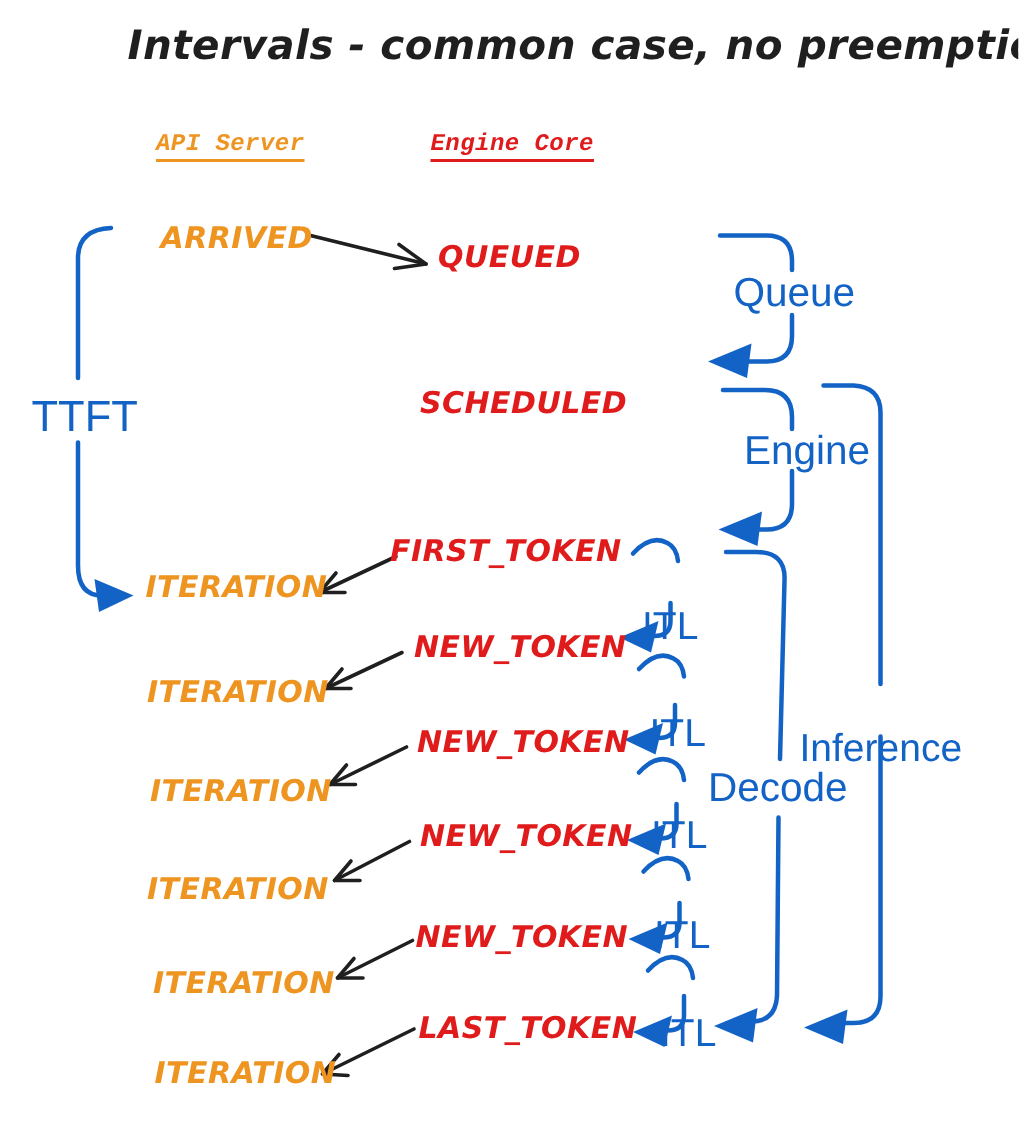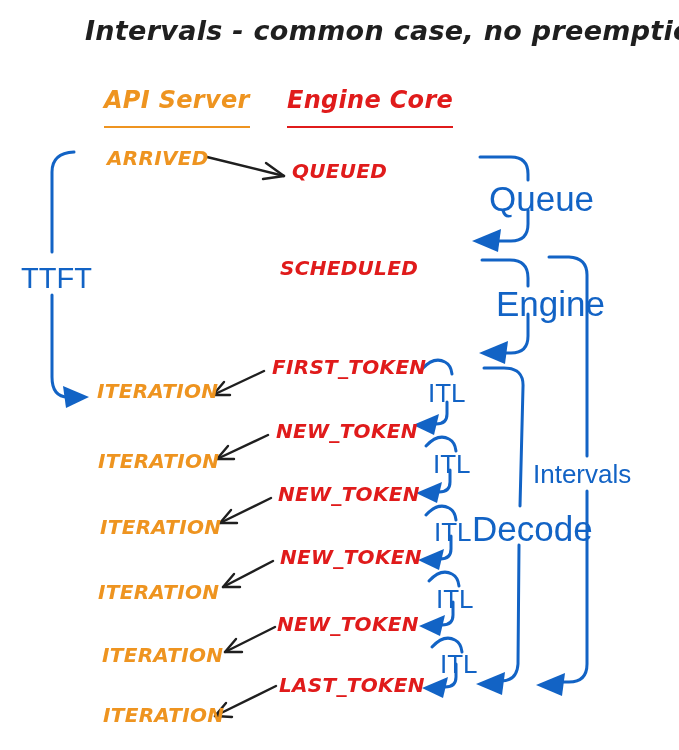--- a/index.html
+++ b/index.html
@@ -8,27 +8,27 @@
   html,body{margin:0;padding:0;background:#fff;}
   .canvas{
     position:relative; width:679px; height:750px; background:var(--bg);
     overflow:hidden; font-family:"DejaVu Sans",sans-serif;
   }
   .strokes{position:absolute; left:0; top:0;}
   .lbl{position:absolute; white-space:nowrap; line-height:1.05;}
   
   .hand{font-family:"DejaVu Sans",sans-serif; font-style:italic; font-weight:bold; letter-spacing:.3px;}
   .title{font-size:27px; color:var(--ink); width:470px; text-align:center;}
-  .colhead{font-size:24px; padding-bottom:13px; border-bottom:2px solid currentColor;}
+  .colhead{font-size:16px; padding-bottom:1px; border-bottom:2px solid currentColor;font-family:Liberation Mono, monospace;}
   .event{font-size:20px;}
   .orange{color:var(--orange);}
   .red{color:var(--red);}
   
   .interval{font-family:"Liberation Sans",sans-serif; color:var(--blue);}
-  .sz25{font-size:29px;} .sz26{font-size:26px;} .sz27{font-size:35px;}
+  .sz25{font-size:29px;} .sz26{font-size:26px;margin-top:24px;} .sz27{font-size:27px;}
   .blue-stroke{stroke:var(--blue); fill:none; stroke-width:3; stroke-linecap:round; stroke-linejoin:round;}
   .blue-fill{fill:var(--blue); stroke:none;}
   .ink-stroke{stroke:var(--ink); fill:none; stroke-width:2.4; stroke-linecap:round; stroke-linejoin:round;}
 </style>
 </head>
 <body>
 
 <div class="canvas">
 
   <svg class="strokes" width="679" height="750" viewBox="0 0 679 750">
@@ -131,31 +131,31 @@
   <div class="lbl hand event orange" style="left:107px; top:148px;">ARRIVED</div>
   <div class="lbl hand event orange" style="left:97px;  top:381px;">ITERATION</div>
   <div class="lbl hand event orange" style="left:98px;  top:451px;">ITERATION</div>
   <div class="lbl hand event orange" style="left:100px; top:517px;">ITERATION</div>
   <div class="lbl hand event orange" style="left:98px;  top:582px;">ITERATION</div>
   <div class="lbl hand event orange" style="left:102px; top:645px;">ITERATION</div>
   <div class="lbl hand event orange" style="left:103px; top:705px;">ITERATION</div>
 
   <div class="lbl hand event red" style="left:292px; top:161px;">QUEUED</div>
   <div class="lbl hand event red" style="left:280px; top:258px;">SCHEDULED</div>
-  <div class="lbl hand event red" style="left:272px; top:357px;">FIRST_TOKEN</div>
+  <div class="lbl hand event red" style="left:260px; top:357px;">FIRST_TOKEN</div>
   <div class="lbl hand event red" style="left:276px; top:421px;">NEW_TOKEN</div>
   <div class="lbl hand event red" style="left:278px; top:484px;">NEW_TOKEN</div>
   <div class="lbl hand event red" style="left:280px; top:547px;">NEW_TOKEN</div>
   <div class="lbl hand event red" style="left:277px; top:614px;">NEW_TOKEN</div>
   <div class="lbl hand event red" style="left:279px; top:675px;text-align:right;">LAST_TOKEN</div>
 
   <div class="lbl interval sz25" style="left:21px;  top:263px;">TTFT</div>
   <div class="lbl interval sz27" style="left:489px; top:181px;">Queue</div>
   <div class="lbl interval sz27" style="left:496px; top:286px;">Engine</div>
-  <div class="lbl interval sz26" style="left:533px; top:461px;">Intervals</div>
+  <div class="lbl interval sz26" style="left:533px; top:461px;">Inference</div>
   <div class="lbl interval sz27" style="left:472px; top:511px;">Decode</div>
   <div class="lbl interval sz26" style="left:428px; top:380px;">ITL</div>
   <div class="lbl interval sz26" style="left:433px; top:451px;">ITL</div>
   <div class="lbl interval sz26" style="left:434px; top:519px;">ITL</div>
   <div class="lbl interval sz26" style="left:436px; top:586px;">ITL</div>
   <div class="lbl interval sz26" style="left:440px; top:651px;">ITL</div>
 
 </div>
 
 </body></html>

